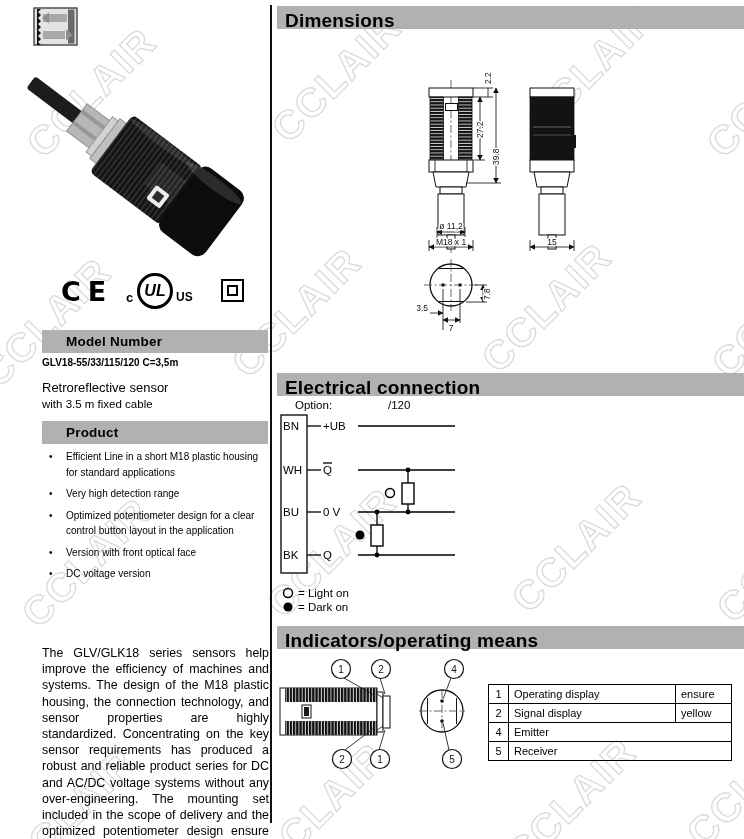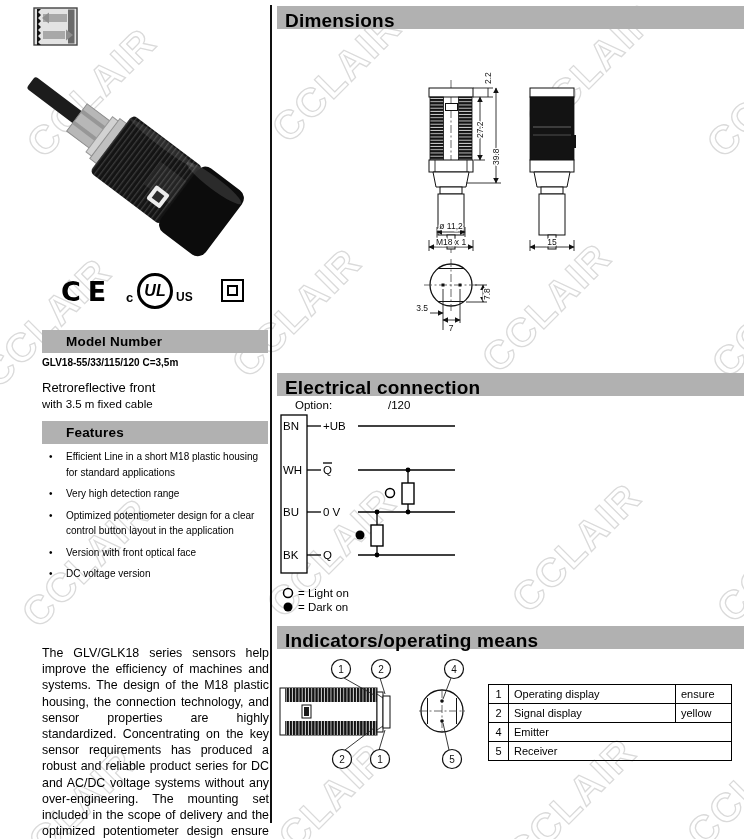--- a/index.html
+++ b/index.html
@@ -142,24 +142,24 @@
           <div class="ul-circle">UL</div>
           <span class="ul-us">US</span>
         </div>
         <div class="sq-mark">
           <div class="sq-mark-inner"></div>
         </div>
       </div>
 
       <div class="sec-bar left-bar" style="top:330px">Model Number</div>
       <div class="model-name">GLV18-55/33/115/120 C=3,5m</div>
-      <div class="model-desc">Retroreflective front</div>
+      <div class="model-desc">Retroreflective sensor</div>
       <div class="model-note">with 3.5 m fixed cable</div>
 
-      <div class="sec-bar left-bar" style="top:421px">Features</div>
+      <div class="sec-bar left-bar" style="top:421px">Product</div>
       <ul class="features-list">
         <li>Efficient Line in a short M18 plastic housing for standard applications</li>
         <li>Very high detection range</li>
         <li>Optimized potentiometer design for a clear control button layout in the application</li>
         <li>Version with front optical face</li>
         <li>DC voltage version</li>
       </ul>
 
       <p class="info-text">The GLV/GLK18 series sensors help improve the efficiency of machines and systems. The design of the M18 plastic housing, the connection technology, and sensor properties are highly standardized. Concentrating on the key sensor requirements has produced a robust and reliable product series for DC and AC/DC voltage systems without any over-engineering. The mounting set included in the scope of delivery and the optimized potentiometer design ensure fast assembly and easy configuration.</p>
     </div>

